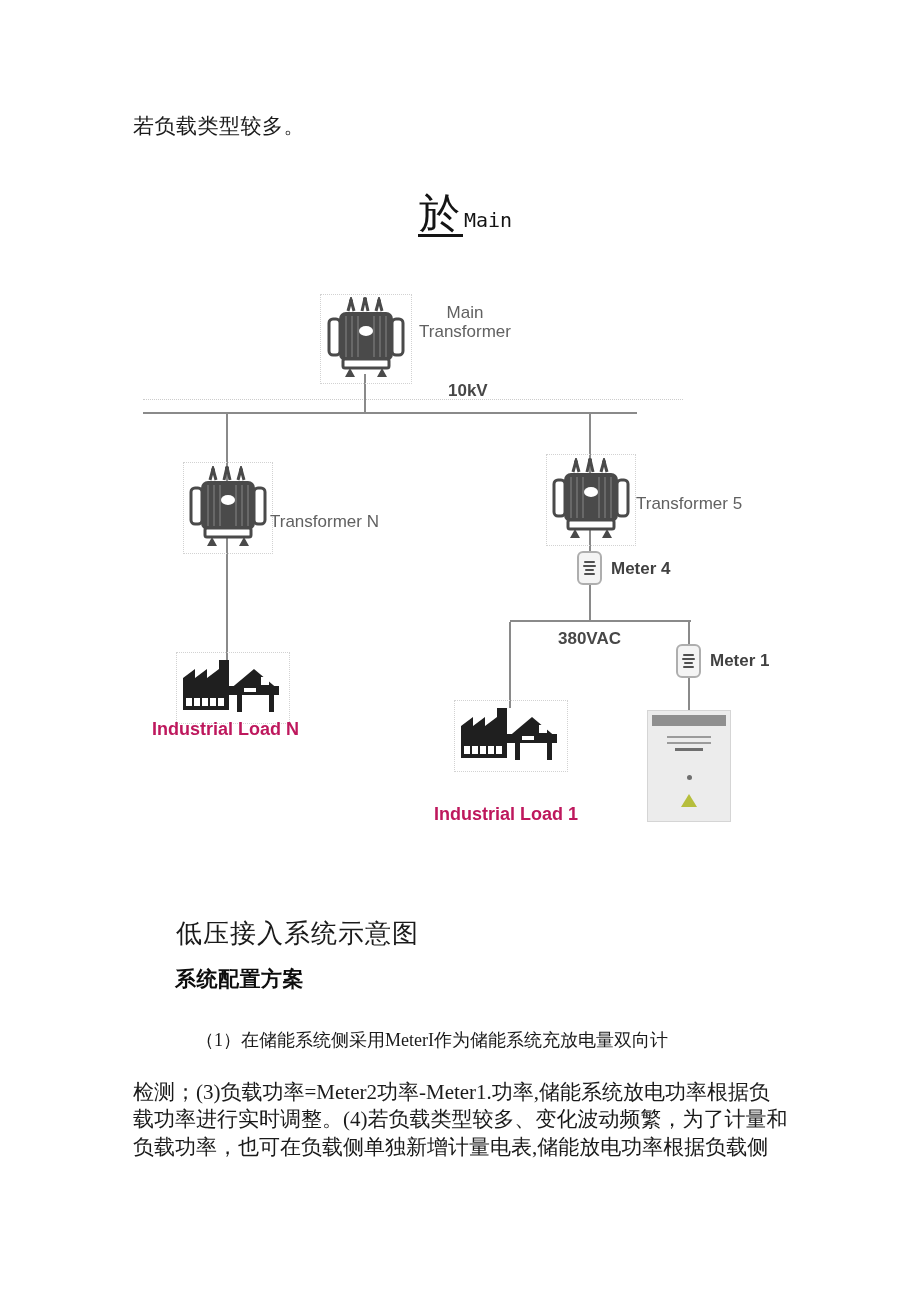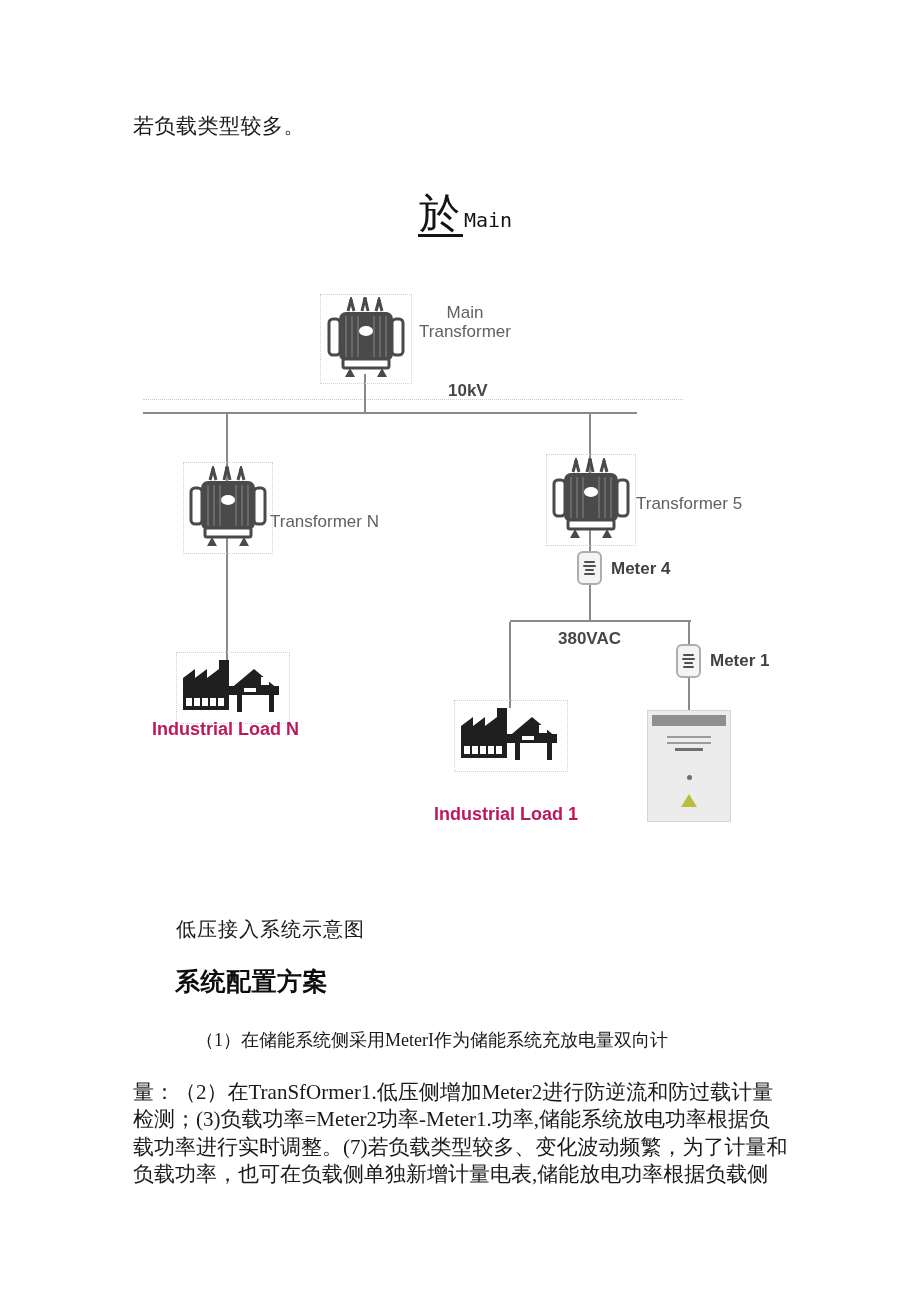--- a/index.html
+++ b/index.html
@@ -5,22 +5,22 @@
   html,body{margin:0;padding:0;}
   body{
     width:920px;height:1301px;position:relative;background:#ffffff;
     font-family:"Liberation Serif","DejaVu Serif",serif;color:#1a1a1a;
     overflow:hidden;
   }
   .abs{position:absolute;}
 
   
   .intro{left:133px;top:112px;font-size:21px;letter-spacing:.5px;}
-  .caption{left:176px;top:916px;font-size:20px;letter-spacing:1px;}
-  .heading{left:175px;top:965px;font-size:25px;font-weight:bold;
+  .caption{left:176px;top:916px;font-size:26px;letter-spacing:1px;}
+  .heading{left:175px;top:965px;font-size:21px;font-weight:bold;
     font-family:"Liberation Sans","DejaVu Sans",sans-serif;color:#0d0d0d;letter-spacing:.5px;}
   .para1{left:133px;top:1028px;width:700px;font-size:18px;text-indent:63px;white-space:nowrap;}
   .parablock{left:133px;top:1079px;width:720px;font-size:21px;line-height:27.3px;}
   .parablock div{white-space:nowrap;}
 
   
   .line{position:absolute;background:#8a8a8a;}
   .dotline{position:absolute;border-top:1px dotted #cccccc;height:0;}
   .marquee{position:absolute;border:1px dotted #d2d2d2;display:flex;align-items:center;justify-content:center;}
 
@@ -200,17 +200,16 @@
     <div class="cab-vent3"></div>
     <div class="cab-dot"></div>
     <div class="cab-tri"></div>
   </div>
 </div>
 
 <div class="abs caption">低压接入系统示意图</div>
 <div class="abs heading">系统配置方案</div>
 <div class="abs para1">（1）在储能系统侧采用MeterI作为储能系统充放电量双向计</div>
 <div class="abs parablock">
-  <div>量：（2）在TranSfOrmer1.低压侧增加Meter2进行防逆流和防过载计量</div>
   <div>检测；(3)负载功率=Meter2功率-Meter1.功率,储能系统放电功率根据负</div>
-  <div>载功率进行实时调整。(7)若负载类型较多、变化波动频繁，为了计量和</div>
+  <div>载功率进行实时调整。(4)若负载类型较多、变化波动频繁，为了计量和</div>
   <div>负载功率，也可在负载侧单独新增计量电表,储能放电功率根据负载侧</div>
 </div>
 
 </body></html>

